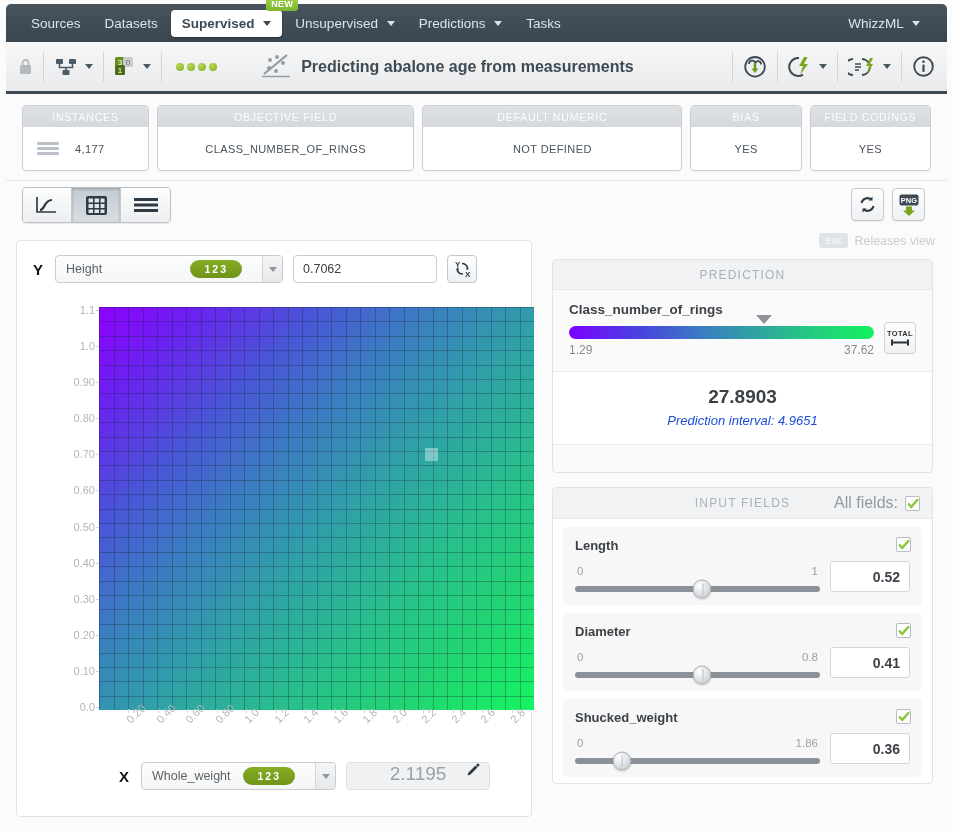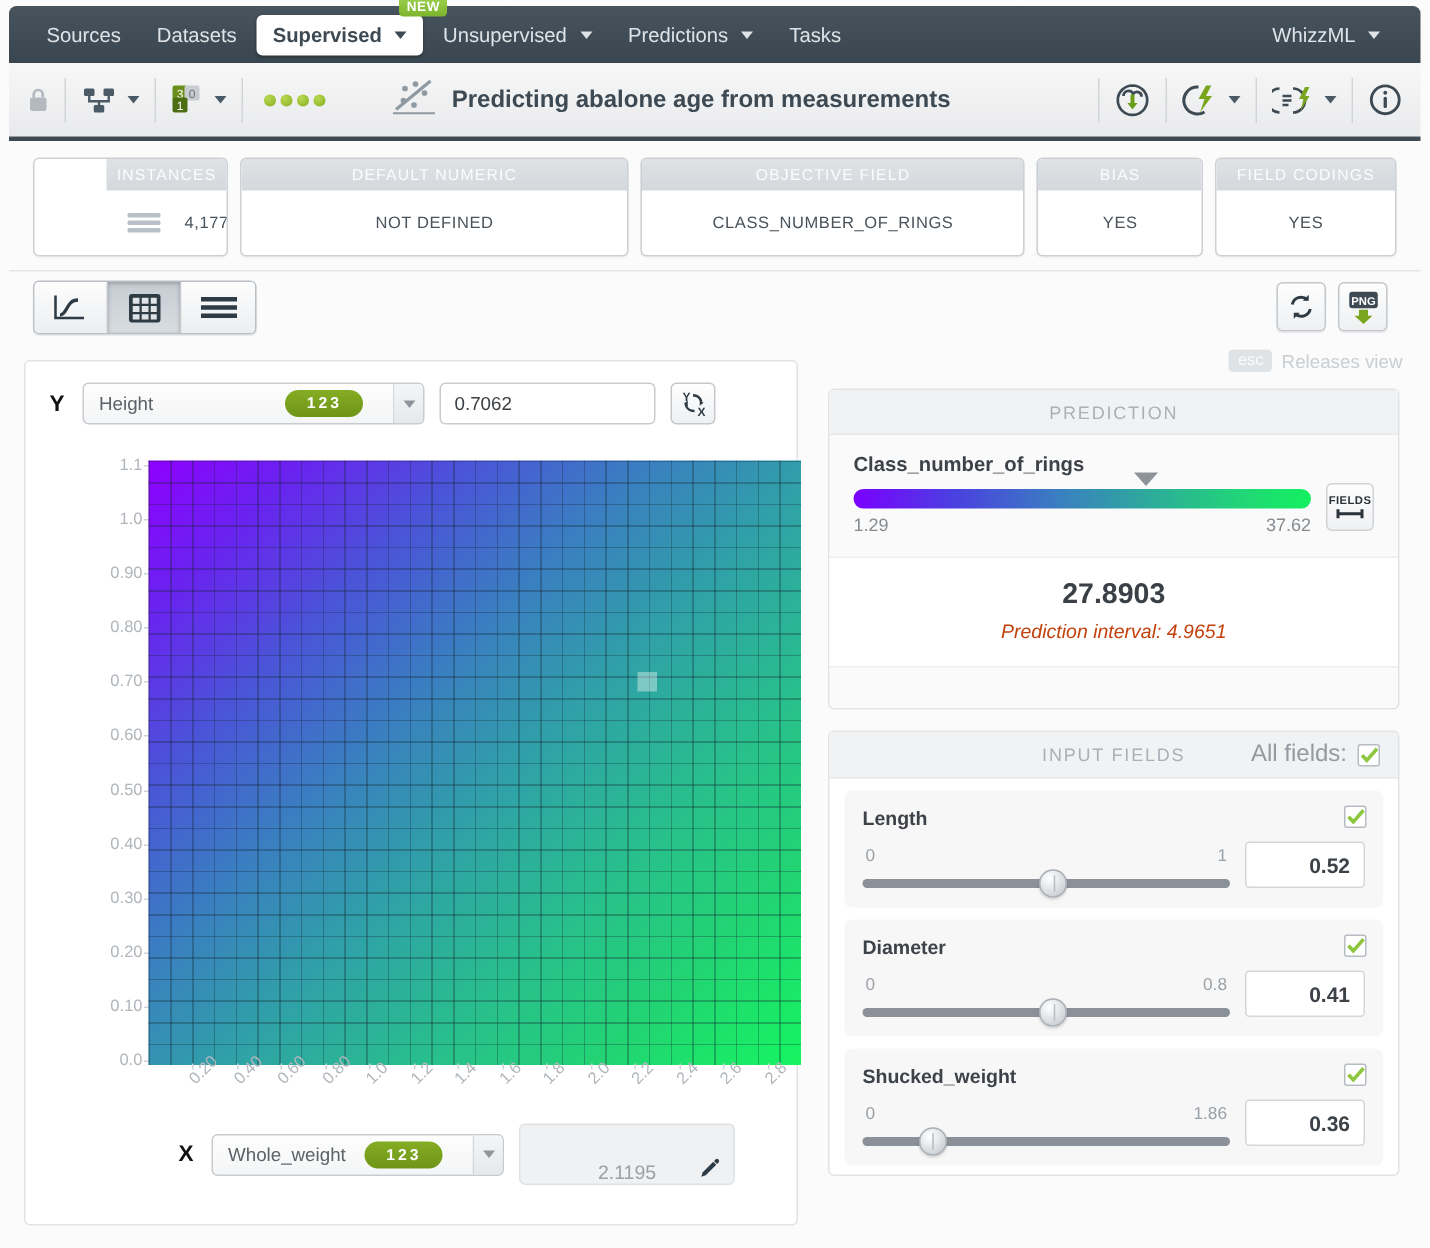--- a/index.html
+++ b/index.html
@@ -127,21 +127,21 @@
     color: #49525a;
     letter-spacing: .4px;
   }
   .card-body.left { justify-content: flex-start; padding-left: 14px; gap: 16px; }
   .hamburger-ico {
     display: inline-flex; flex-direction: column; gap: 2px;
   }
   .hamburger-ico i {
     display: block; width: 22px; height: 3px; background: #b9c0c7; border-radius: 1px;
   }
-  .c-inst { width: 137px; padding-left: 48px; }
+  .c-inst { width: 137px; }
   .c-dnum { width: 281px; }
   .c-obj  { width: 278px; }
   .c-bias { width: 120px; }
   .c-code { width: 131px; }
 
   
   .viewbar {
     position: absolute; left: 6px; top: 180px;
     width: 941px; height: 50px;
     border-top: 1px solid #e4e6e8;
@@ -304,27 +304,27 @@
     transform: rotate(-45deg);
     white-space: nowrap;
   }
   .xtickmark { position: absolute; top: -2px; width: 1px; height: 4px; background: #cfd4d8; }
 
   .x-row {
     position: absolute; left: 100px; bottom: 26px;
     display: flex; align-items: center; gap: 10px;
   }
   .x-readout {
-    width: 144px; height: 41px;
+    width: 144px; height: 28px;
     border: 1px solid #dfe2e5;
     border-radius: 4px;
     background: #f0f1f3;
-    display: flex; align-items: flex-end; justify-content: center;
+    display: flex; align-items: flex-start; justify-content: center;
     position: relative;
-    font-size: 13px;
+    font-size: 19px;
     color: #9aa1a7;
   }
   .pencil { position: absolute; right: 9px; color: #3d4a54; font-size: 12px; }
 
   
   .pred-panel {
     position: absolute; left: 552px; top: 259px;
     width: 381px; height: 214px;
     background: #fafafa;
     border: 1px solid #e1e3e5;
@@ -378,21 +378,21 @@
   .total-btn span { font-size: 7.5px; font-weight: bold; color: #2c3338; letter-spacing: .3px;}
   .pred-result {
     margin: 14px -16px 0;
     background: #fff;
     border-top: 1px solid #ededee;
     border-bottom: 1px solid #ededee;
     padding: 14px 0 16px;
     text-align: center;
   }
   .pred-value { font-size: 19px; font-weight: bold; color: #3a4046; }
-  .pred-interval { font-size: 13px; font-style: italic; color: #c2410c; margin-top: 5px; }
+  .pred-interval { font-size: 13px; font-style: italic; color: #1d4ed8; margin-top: 5px; }
 
   .fields-panel {
     position: absolute; left: 552px; top: 487px;
     width: 381px; height: 297px;
     background: #fff;
     border: 1px solid #e1e3e5;
     border-radius: 4px;
     overflow: hidden;
   }
   .fields-head {
@@ -605,27 +605,27 @@
       <div class="card-head">INSTANCES</div>
       <div class="card-body left">
         <span class="hamburger-ico">
             <i></i>
             <i></i>
             <i></i>
           </span>
         <span>4,177</span>
       </div>
     </div>
+    <div class="card c-obj">
+      <div class="card-head">OBJECTIVE FIELD</div>
+      <div class="card-body">CLASS_NUMBER_OF_RINGS</div>
+    </div>
     <div class="card c-dnum">
       <div class="card-head">DEFAULT NUMERIC</div>
       <div class="card-body">NOT DEFINED</div>
-    </div>
-    <div class="card c-obj">
-      <div class="card-head">OBJECTIVE FIELD</div>
-      <div class="card-body">CLASS_NUMBER_OF_RINGS</div>
     </div>
     <div class="card c-bias">
       <div class="card-head">BIAS</div>
       <div class="card-body">YES</div>
     </div>
     <div class="card c-code">
       <div class="card-head">FIELD CODINGS</div>
       <div class="card-body">YES</div>
     </div>
   </div>
@@ -787,21 +787,21 @@
       <div class="gauge-row">
         <div class="gauge-col">
           <div class="gauge-marker" id="gauge-marker" style="left: 64%;"></div>
           <div class="gauge-bar"></div>
           <div class="gauge-labels">
             <span>1.29</span>
             <span>37.62</span>
           </div>
         </div>
         <div class="total-btn">
-          <span>FIELDS</span>
+          <span>TOTAL</span>
           <svg width="20" height="9" viewBox="0 0 20 9">
             <path d="M2 1.5v6M18 1.5v6M2.5 4.5h15" stroke="#2c3338" stroke-width="2"></path>
           </svg>
         </div>
       </div>
       <div class="pred-result">
         <div class="pred-value">27.8903</div>
         <div class="pred-interval">Prediction interval: 4.9651</div>
       </div>
     </div>

